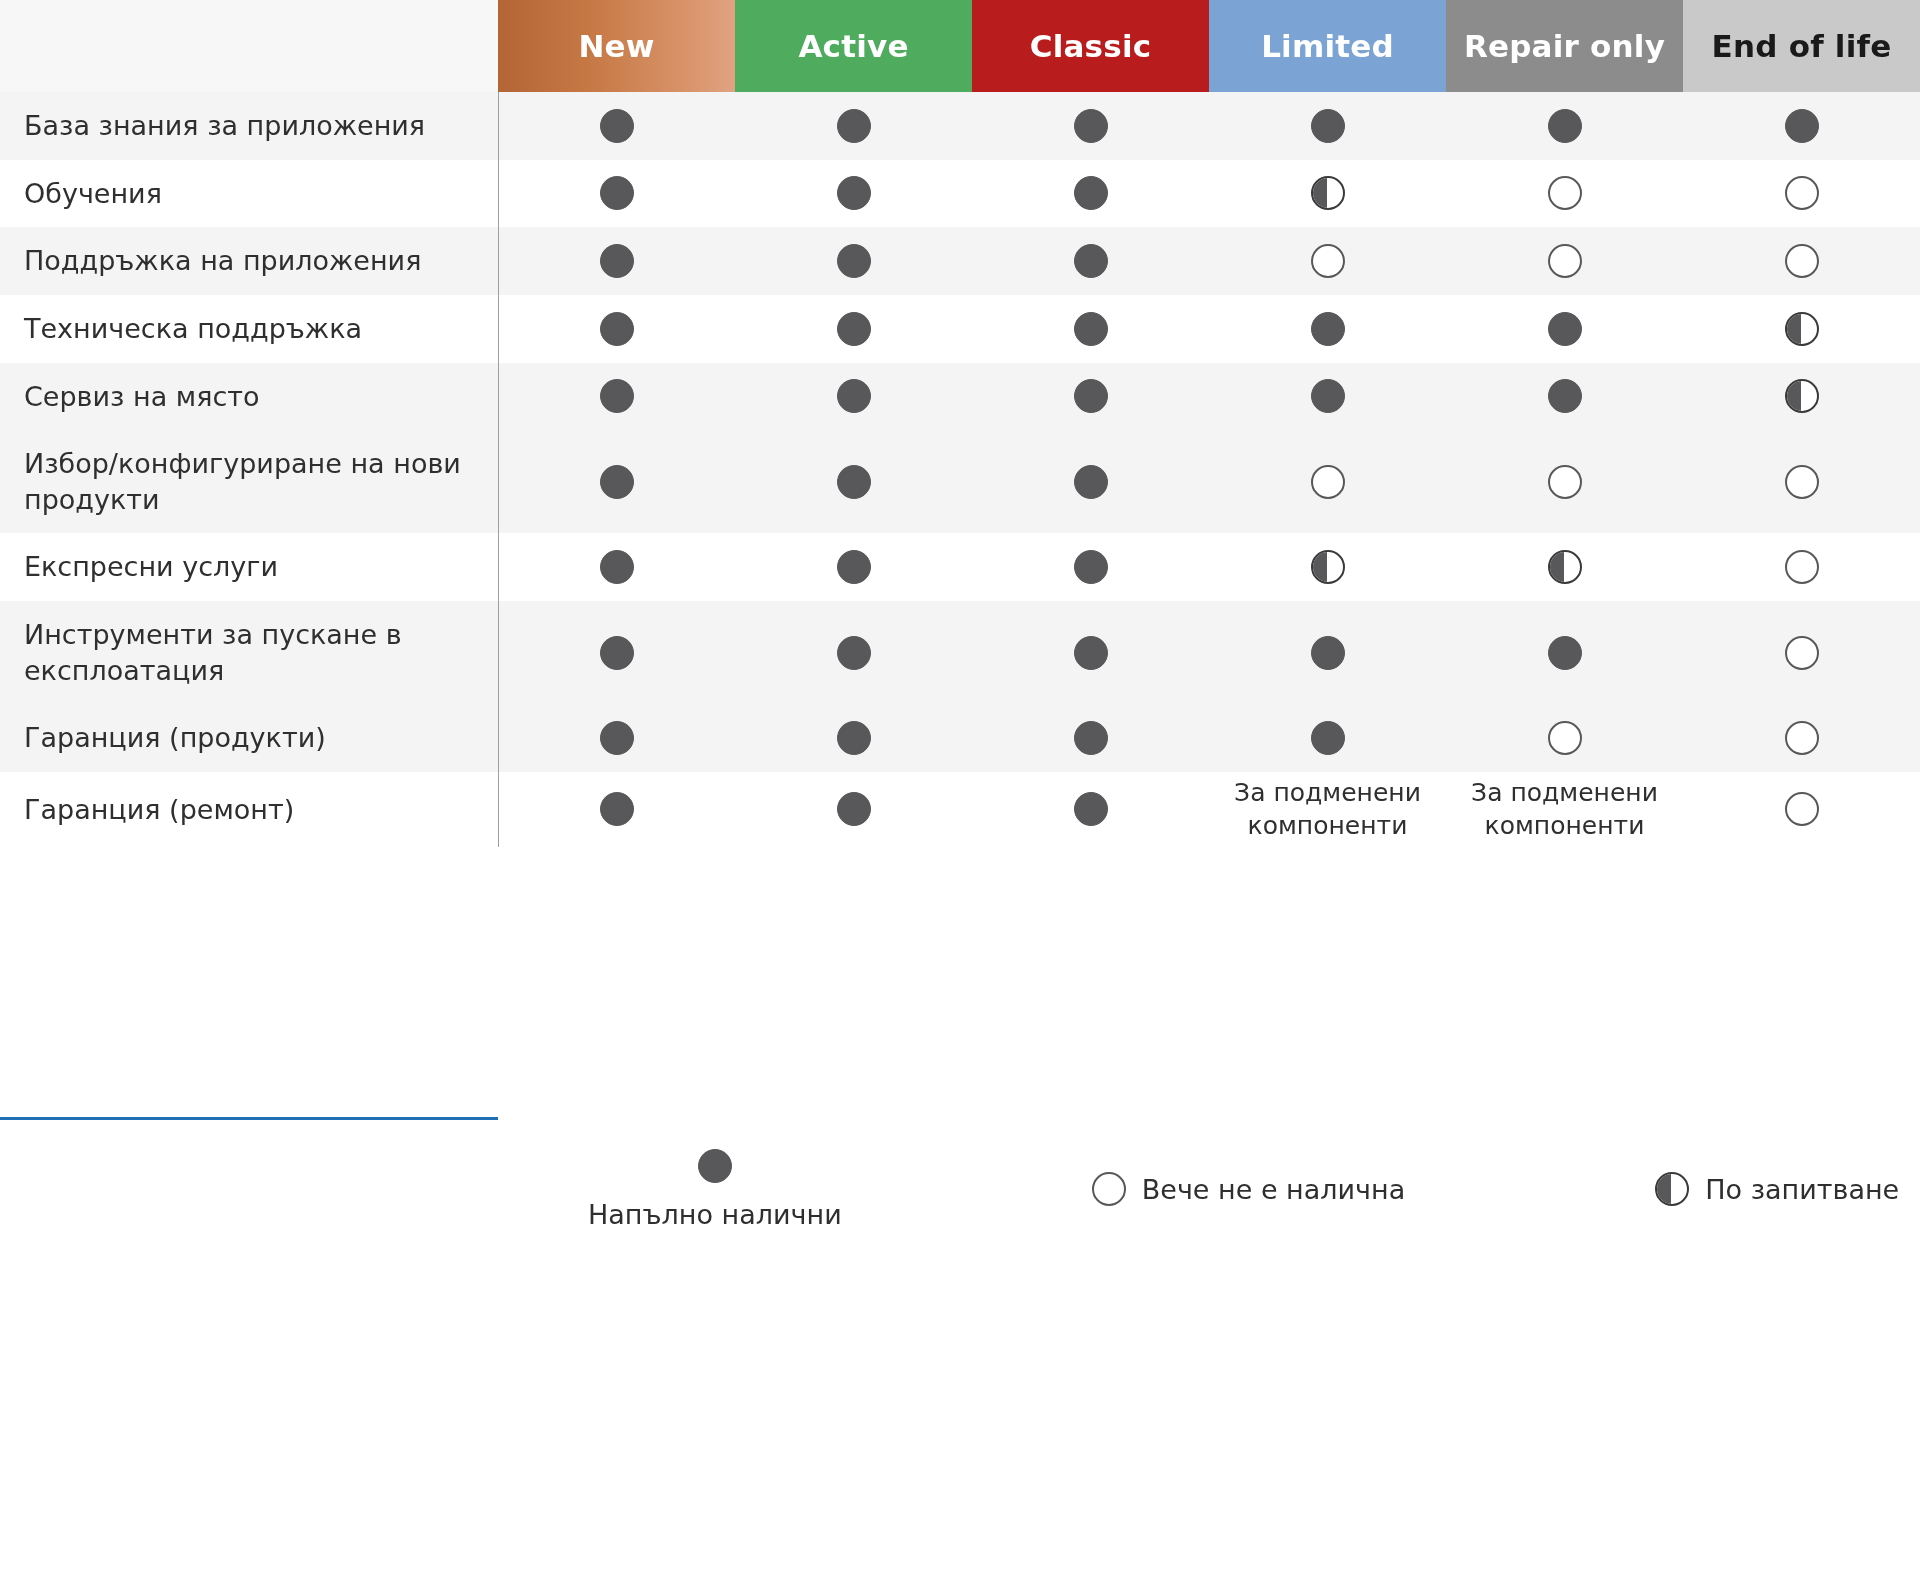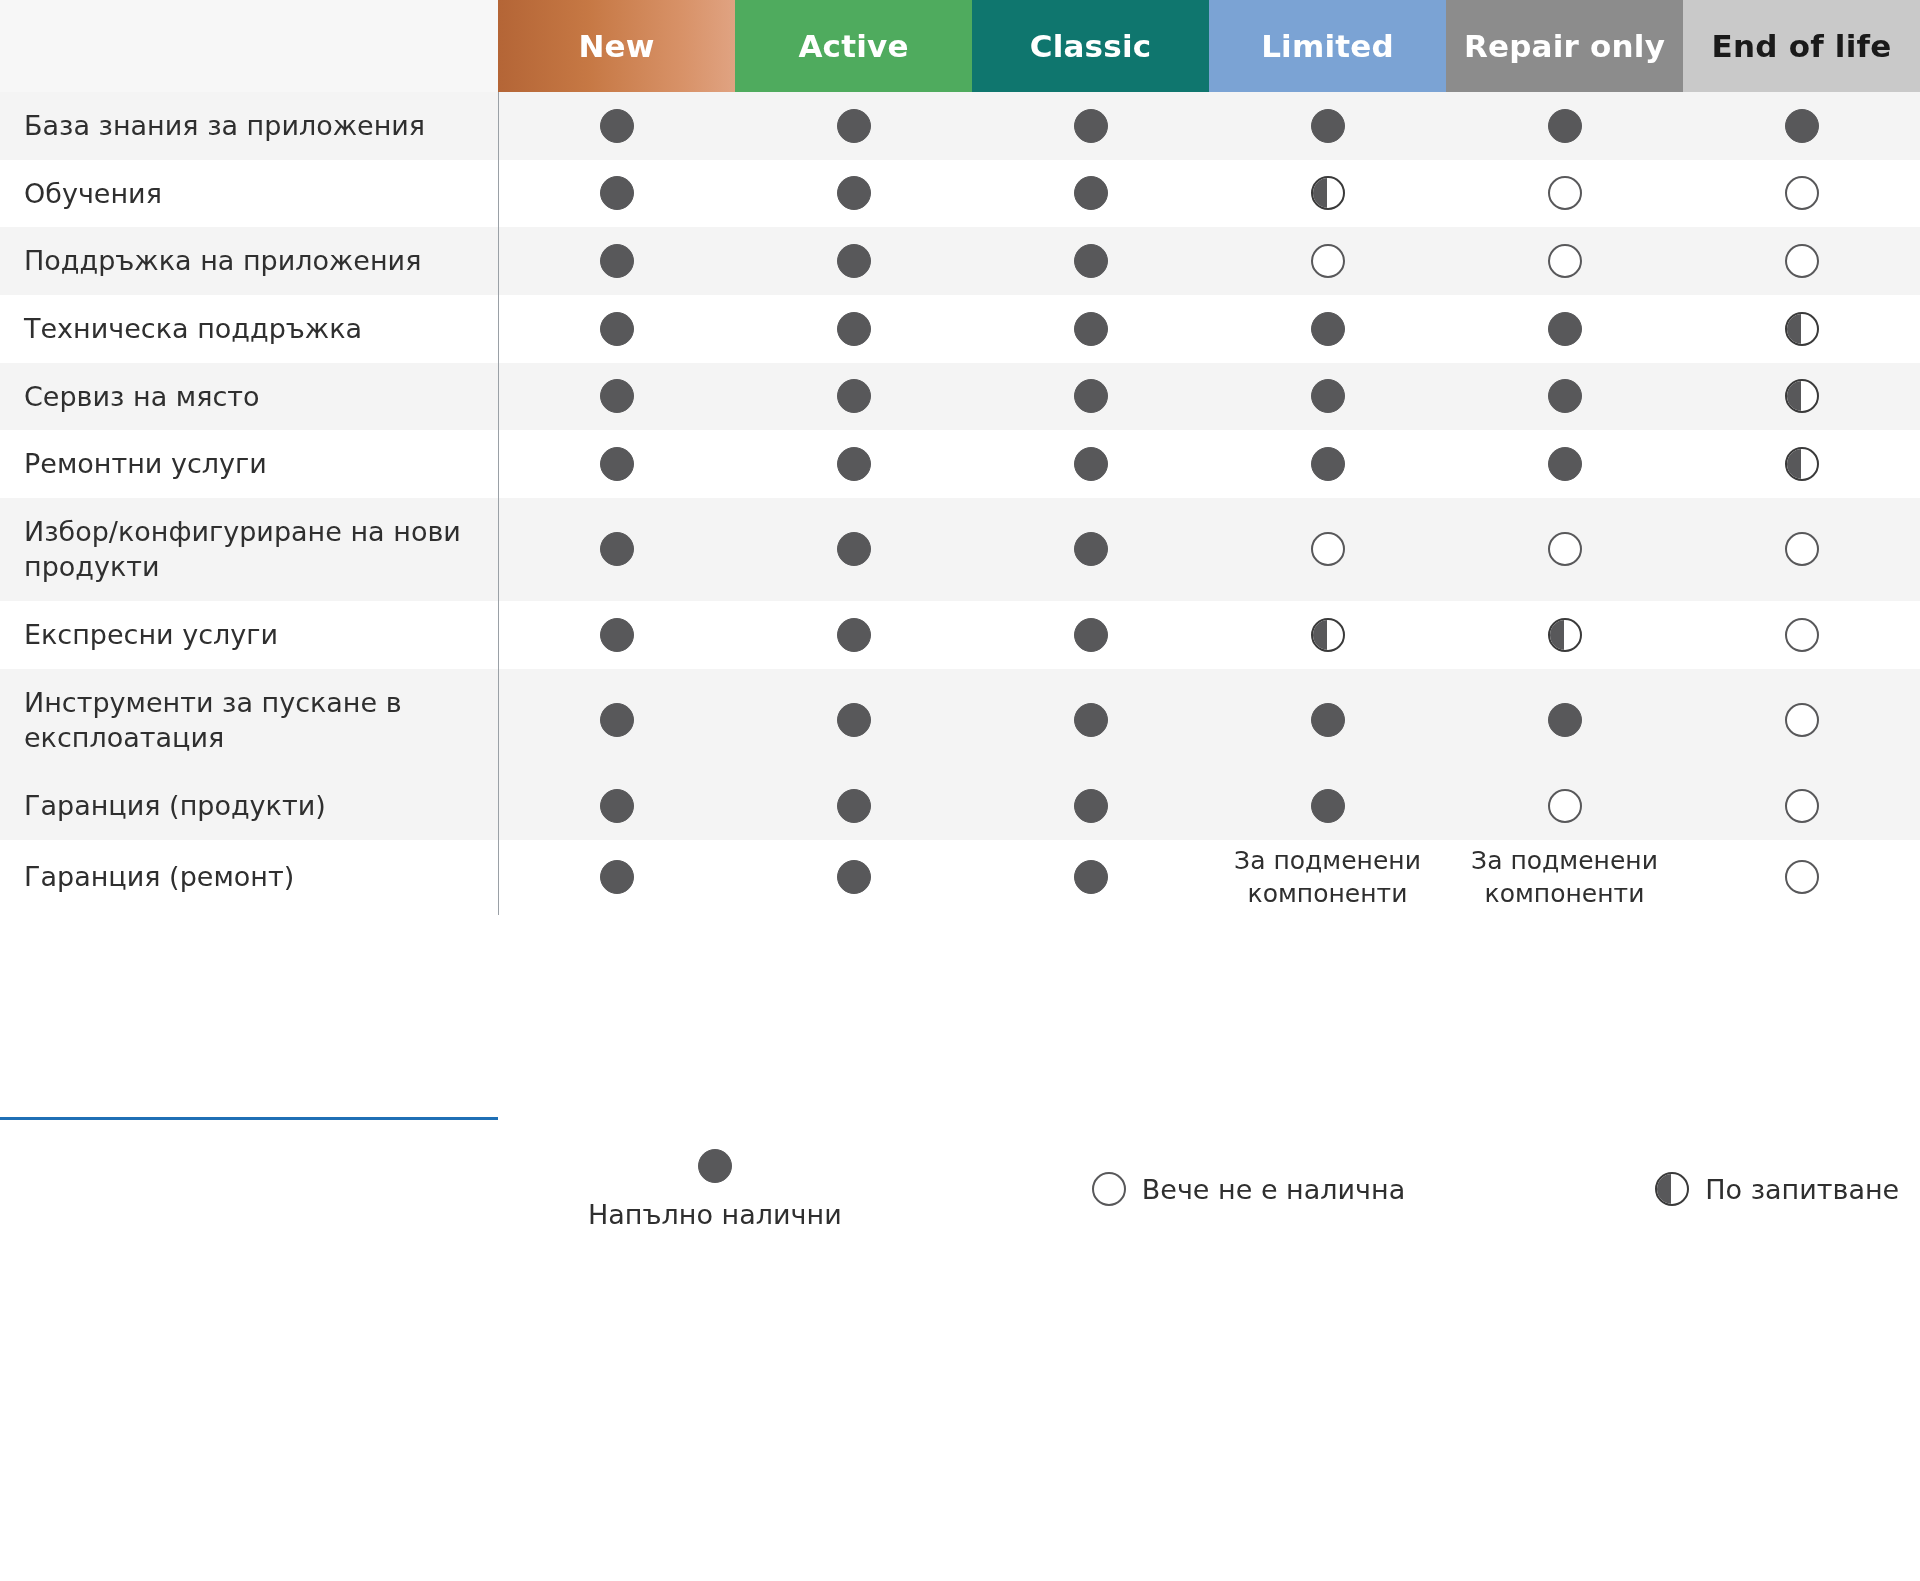--- a/index.html
+++ b/index.html
@@ -43,21 +43,21 @@
     letter-spacing: 0.2px;
     border: none;
   }
   thead th.h-empty {
     background: #f7f7f7;
   }
   thead th.h-new {
     background: linear-gradient(90deg, #b46536 0%, #c67844 38%, #d89268 78%, #e0a382 100%);
   }
   thead th.h-active  { background: #4fab5e; }
-  thead th.h-classic { background: #0f766e; }
+  thead th.h-classic { background: #b91c1c; }
   thead th.h-limited { background: #7ba3d4; }
   thead th.h-repair  { background: #8c8c8c; }
   thead th.h-eol     { background: #c9c9c9; color: #1a1a1a; }
 
   tbody td {
     padding: 0;
     border: none;
     vertical-align: middle;
   }
   tbody tr.odd  td { background: #ffffff; }
@@ -205,29 +205,20 @@
           <td class="rowlabel">Техническа поддръжка</td>
           <td class="mark"><span class="glyph full"></span></td>
           <td class="mark"><span class="glyph full"></span></td>
           <td class="mark"><span class="glyph full"></span></td>
           <td class="mark"><span class="glyph full"></span></td>
           <td class="mark"><span class="glyph full"></span></td>
           <td class="mark"><span class="glyph half"></span></td>
         </tr>
         <tr class="even">
           <td class="rowlabel">Сервиз на място</td>
-          <td class="mark"><span class="glyph full"></span></td>
-          <td class="mark"><span class="glyph full"></span></td>
-          <td class="mark"><span class="glyph full"></span></td>
-          <td class="mark"><span class="glyph full"></span></td>
-          <td class="mark"><span class="glyph full"></span></td>
-          <td class="mark"><span class="glyph half"></span></td>
-        </tr>
-        <tr class="odd">
-          <td class="rowlabel">Ремонтни услуги</td>
           <td class="mark"><span class="glyph full"></span></td>
           <td class="mark"><span class="glyph full"></span></td>
           <td class="mark"><span class="glyph full"></span></td>
           <td class="mark"><span class="glyph full"></span></td>
           <td class="mark"><span class="glyph full"></span></td>
           <td class="mark"><span class="glyph half"></span></td>
         </tr>
         <tr class="even">
           <td class="rowlabel">Избор/конфигуриране на нови продукти</td>
           <td class="mark"><span class="glyph full"></span></td>

